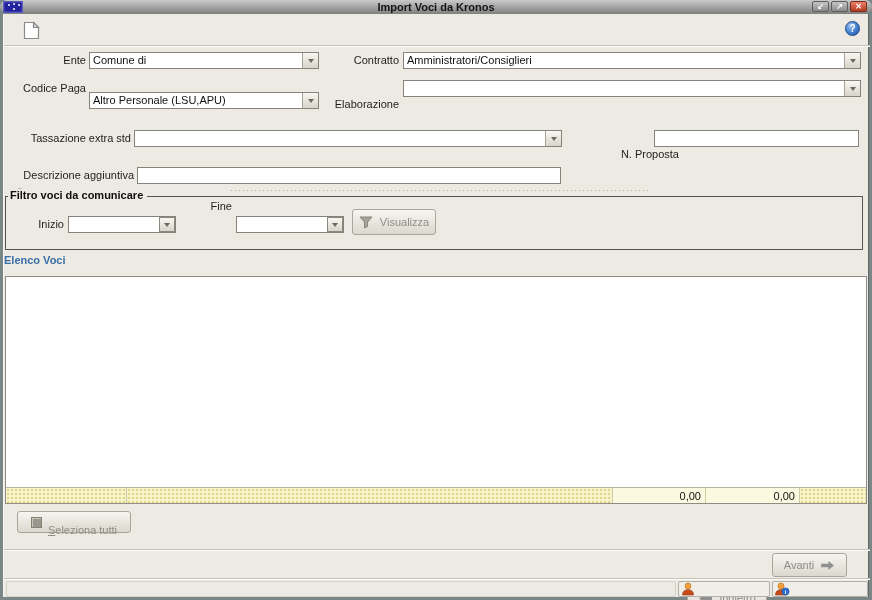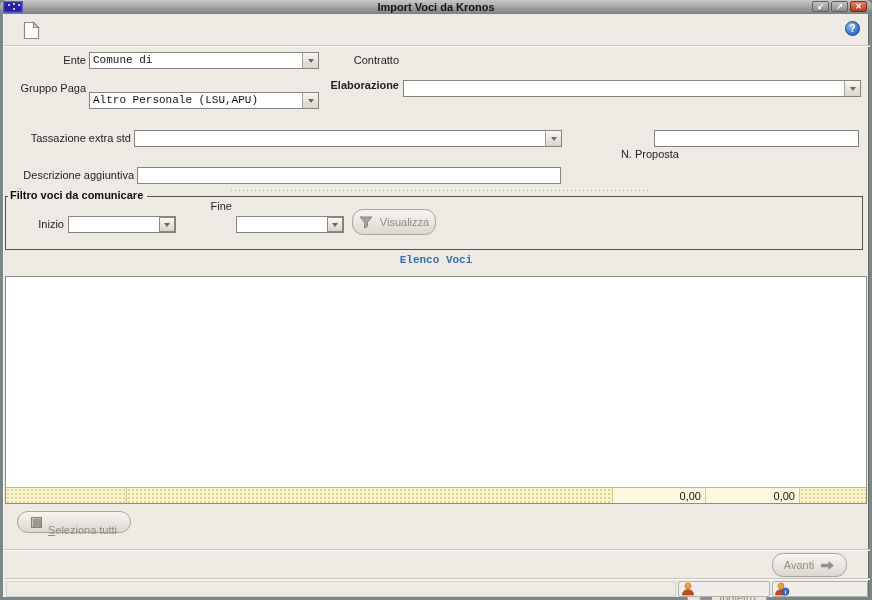--- a/index.html
+++ b/index.html
@@ -27,21 +27,21 @@
 
   .hline { position:absolute; left:0; width:866px; height:2px;
     border-top:1px solid #c6c3ba; border-bottom:1px solid #fbfaf6; }
 
   .lbl { position:absolute; height:17px; line-height:17px; font-size:11px; color:#1e1e1e;
     text-align:right; white-space:nowrap; }
 
   .combo { position:absolute; height:17px; background:#fff; border:1px solid #85837a;
     display:flex; align-items:stretch; }
   .combo-value { flex:1; font-size:11px; line-height:15px; padding:0 3px;
-    white-space:nowrap; overflow:hidden; color:#111;font-family:Liberation Mono, monospace; }
+    white-space:nowrap; overflow:hidden; color:#111; }
   .combo-btn { width:16px; background:linear-gradient(#f9f7f2,#d7d4ca);
     border-left:1px solid #a5a298; display:flex; align-items:center; justify-content:center; }
   .combo-arrow { width:0; height:0; border:3px solid transparent; border-top:4px solid #6b695f; margin-top:4px; }
 
   .tinput { position:absolute; height:17px; border:1px solid #85837a; background:#fff;
     font-family:"Liberation Sans",sans-serif; font-size:11px; padding:0 3px; color:#111; }
 
   
   .split-tri { position:absolute; font-size:6px; color:#8d8d80; line-height:6px; letter-spacing:1px; }
   .split-dots { position:absolute; height:3px;
@@ -49,30 +49,30 @@
     background-size:4px 1px; background-repeat:repeat-x; background-position:0 1px; }
 
   
   .groupbox { position:absolute; left:1px; top:182px; width:858px; height:54px;
     border:1px solid #55534b; }
   .group-title { position:absolute; left:2px; top:-8px; background:#edeae3; padding:0 4px 0 2px;
     font-size:11px; font-weight:bold; color:#0e0e0e; }
 
   
   .btn { position:absolute; background:linear-gradient(#f7f5f0,#dbd8cf);
-    border:1px solid #a9a69c; border-radius:11px; font-size:11px; color:#8f8d84;
+    border:1px solid #a9a69c; border-radius:3px; font-size:11px; color:#8f8d84;
     display:flex; align-items:center; justify-content:center; gap:6px; cursor:default; }
   .fl { display:inline-block;margin-top:16px; }
   .fl::first-letter { text-decoration:underline; }
   .chk-icon { width:11px; height:11px; background:#9a978e; border:1px solid #84816f;
     box-shadow:inset 1px 1px 0 #c9c6bd; }
 
   
-  .list-title { position:absolute; left:0; top:240px; width:100%; text-align:center;
-    font-size:11px; font-weight:bold; color:#3a6ea8;font-family:Liberation Mono, monospace; }
+  .list-title { position:absolute; left:0; top:240px; width:100%; text-align:left;
+    font-size:11px; font-weight:bold; color:#3a6ea8; }
   .tbl { position:absolute; left:1px; top:262px; width:862px; height:228px;
     border:1px solid #8e8c83; background:#fff; }
   .tbl-header { display:flex; height:17px;
     background:linear-gradient(#ffffff,#d8d5cc); border-bottom:1px solid #8e8c83; }
   .th { border-right:1px solid #b1aea5; font-size:11px; color:#2a2a2a;
     display:flex; align-items:center; justify-content:center; overflow:hidden; }
   .tbl-body { position:absolute; left:0; top:17px; right:0; bottom:17px; background:#fff; }
   .tot-row { position:absolute; left:0; bottom:0; width:100%; height:16px; display:flex;
     border-top:1px solid #b5b29b; }
   .tot-cell { border-right:1px solid #cdc9a3; background-color:#f8f4c9;
@@ -122,29 +122,35 @@
     </div>
 
     <div class="lbl" style="left:17px;top:38px;width:65px;">Ente</div>
     <div class="combo" style="left:85px;top:38px;width:230px;">
       <span class="combo-value">Comune di</span>
       <span class="combo-btn">
           <span class="combo-arrow"></span>
         </span>
     </div>
     <div class="lbl" style="left:327px;top:38px;width:68px;">Contratto</div>
-
-    <div class="lbl" style="left:7px;top:66px;width:75px;">Gruppo Paga</div>
+    <div class="combo" style="left:399px;top:38px;width:458px;">
+      <span class="combo-value">Amministratori/Consiglieri</span>
+      <span class="combo-btn">
+          <span class="combo-arrow"></span>
+        </span>
+    </div>
+
+    <div class="lbl" style="left:7px;top:66px;width:75px;">Codice Paga</div>
     <div class="combo" style="left:85px;top:66px;width:230px;margin-top:12px;">
       <span class="combo-value">Altro Personale (LSU,APU)</span>
       <span class="combo-btn">
           <span class="combo-arrow"></span>
         </span>
     </div>
-    <div class="lbl" style="left:317px;top:63px;width:78px;font-weight:bold;">Elaborazione</div>
+    <div class="lbl" style="left:317px;top:82px;width:78px;">Elaborazione</div>
     <div class="combo" style="left:399px;top:66px;width:458px;">
       <span class="combo-value"></span>
       <span class="combo-btn">
           <span class="combo-arrow"></span>
         </span>
     </div>
 
     <div class="lbl" style="left:22px;top:116px;width:105px;">Tassazione extra std</div>
     <div class="combo" style="left:130px;top:116px;width:428px;">
       <span class="combo-value"></span>

